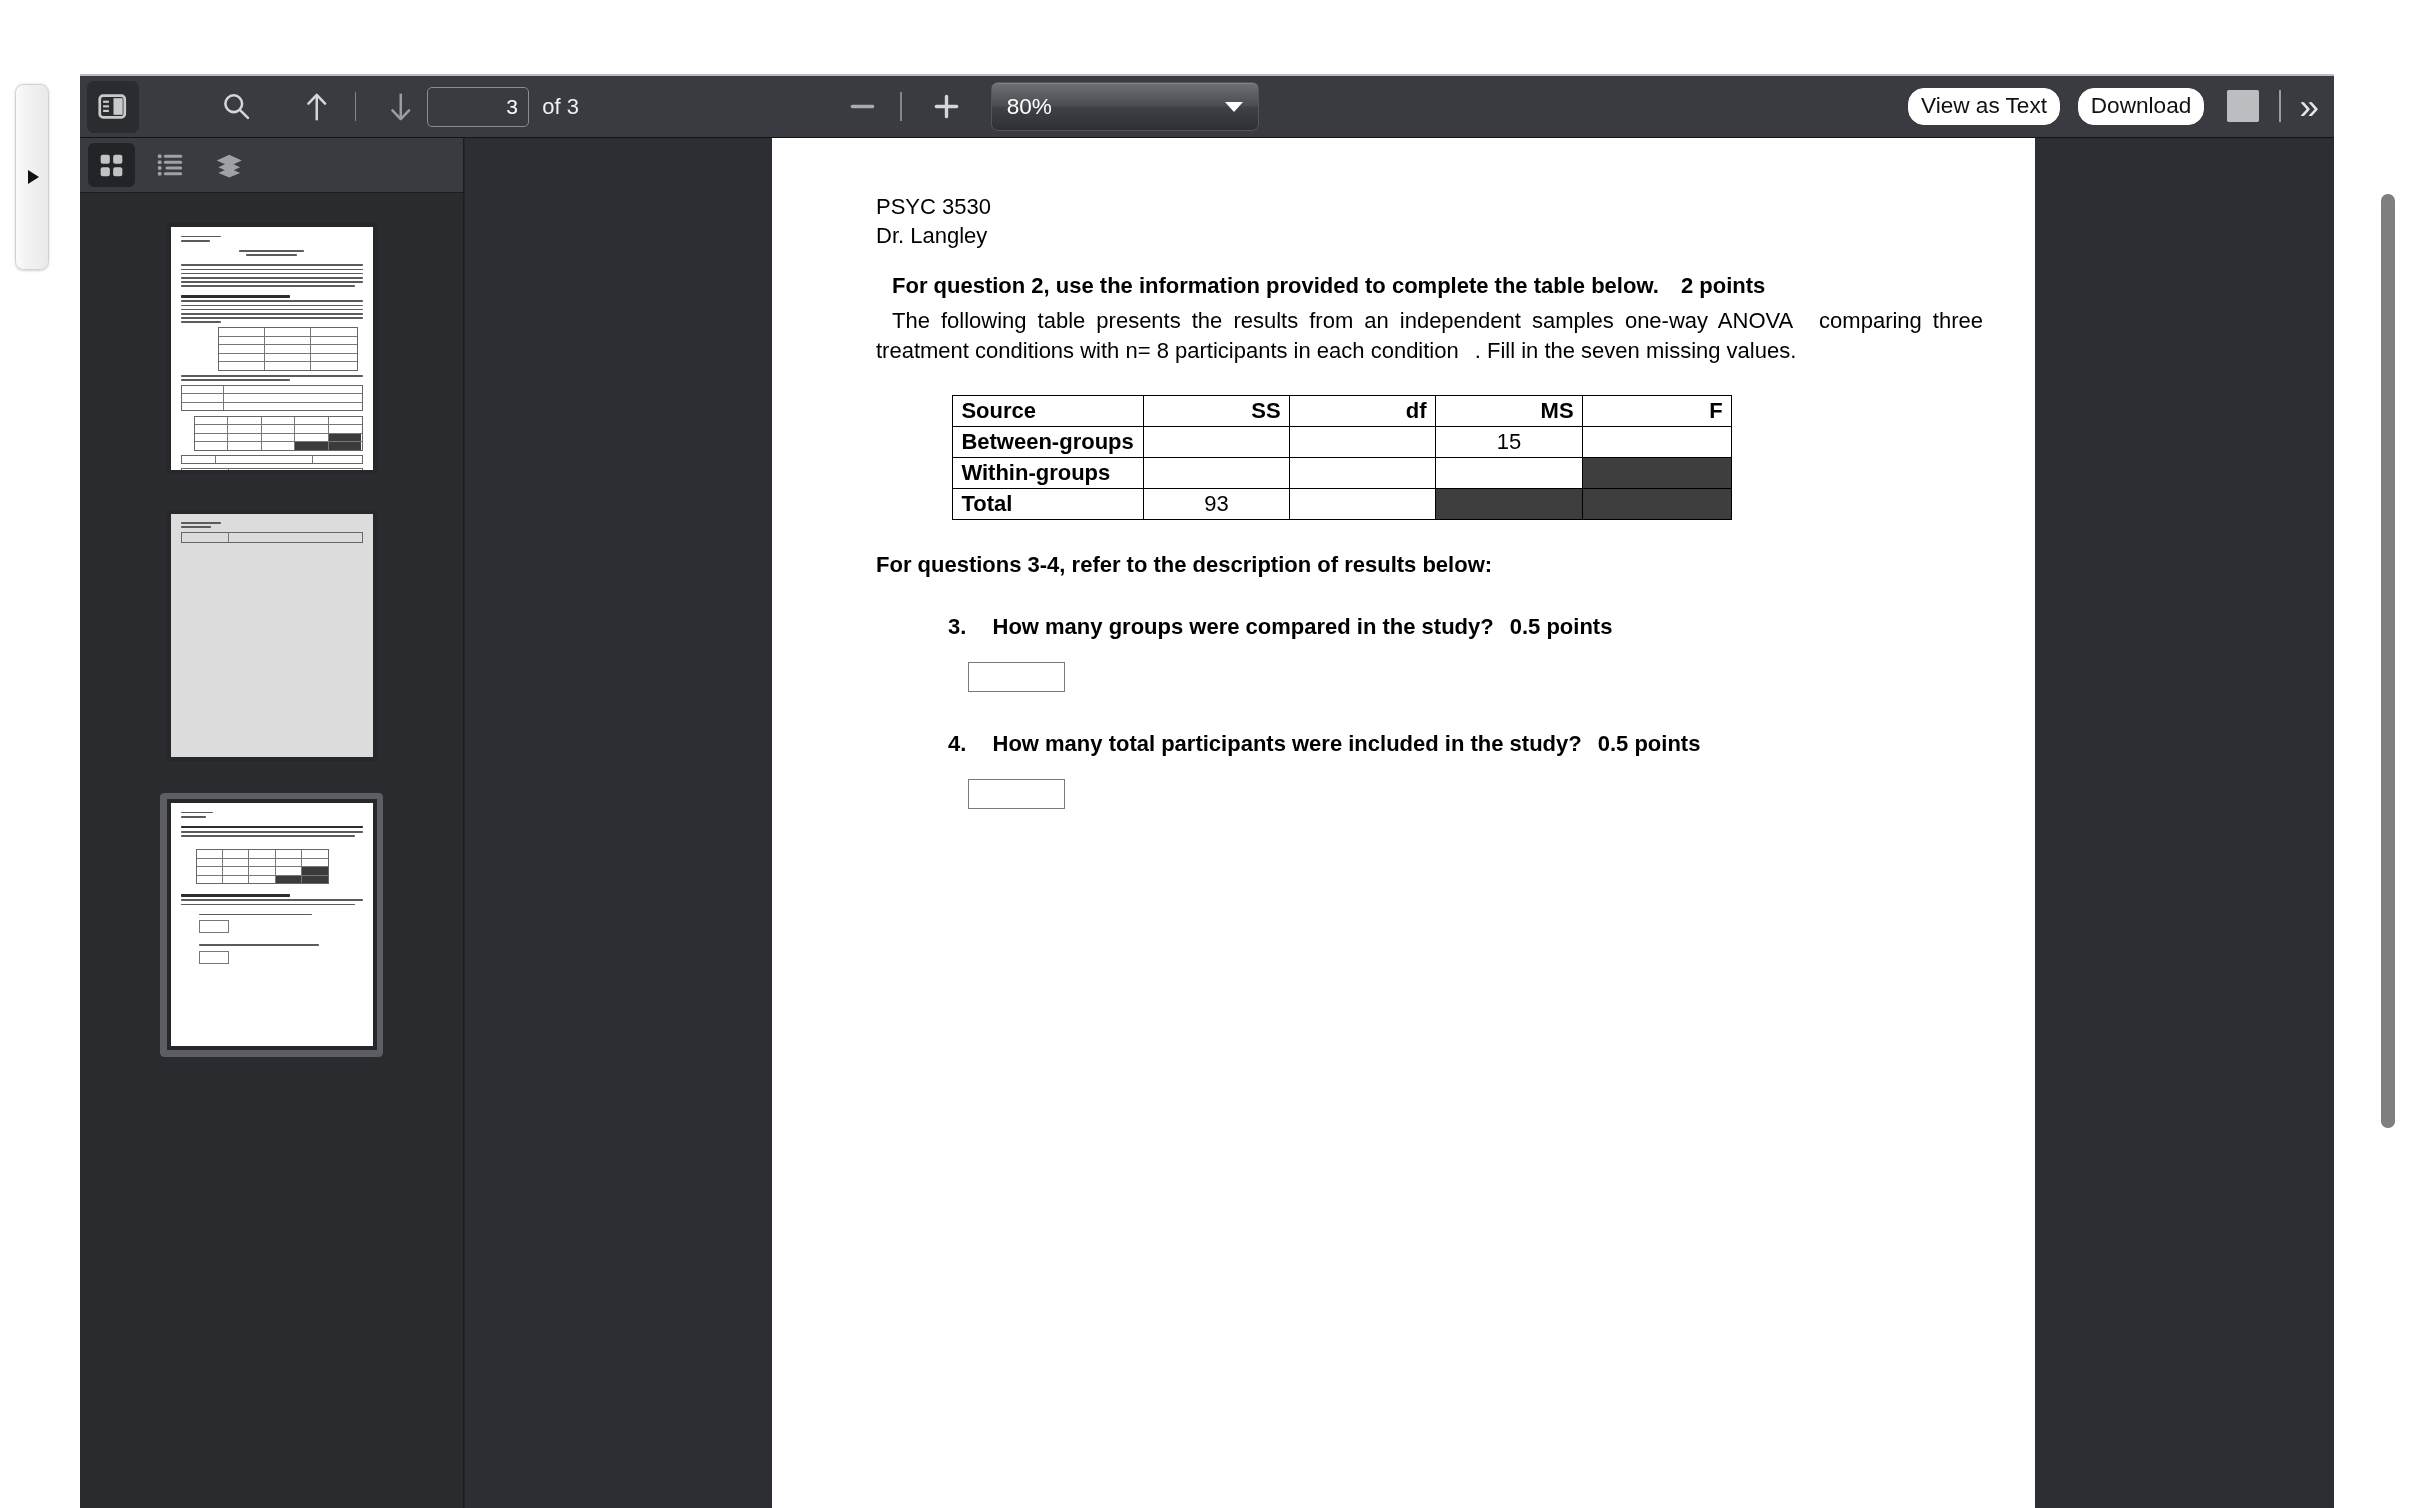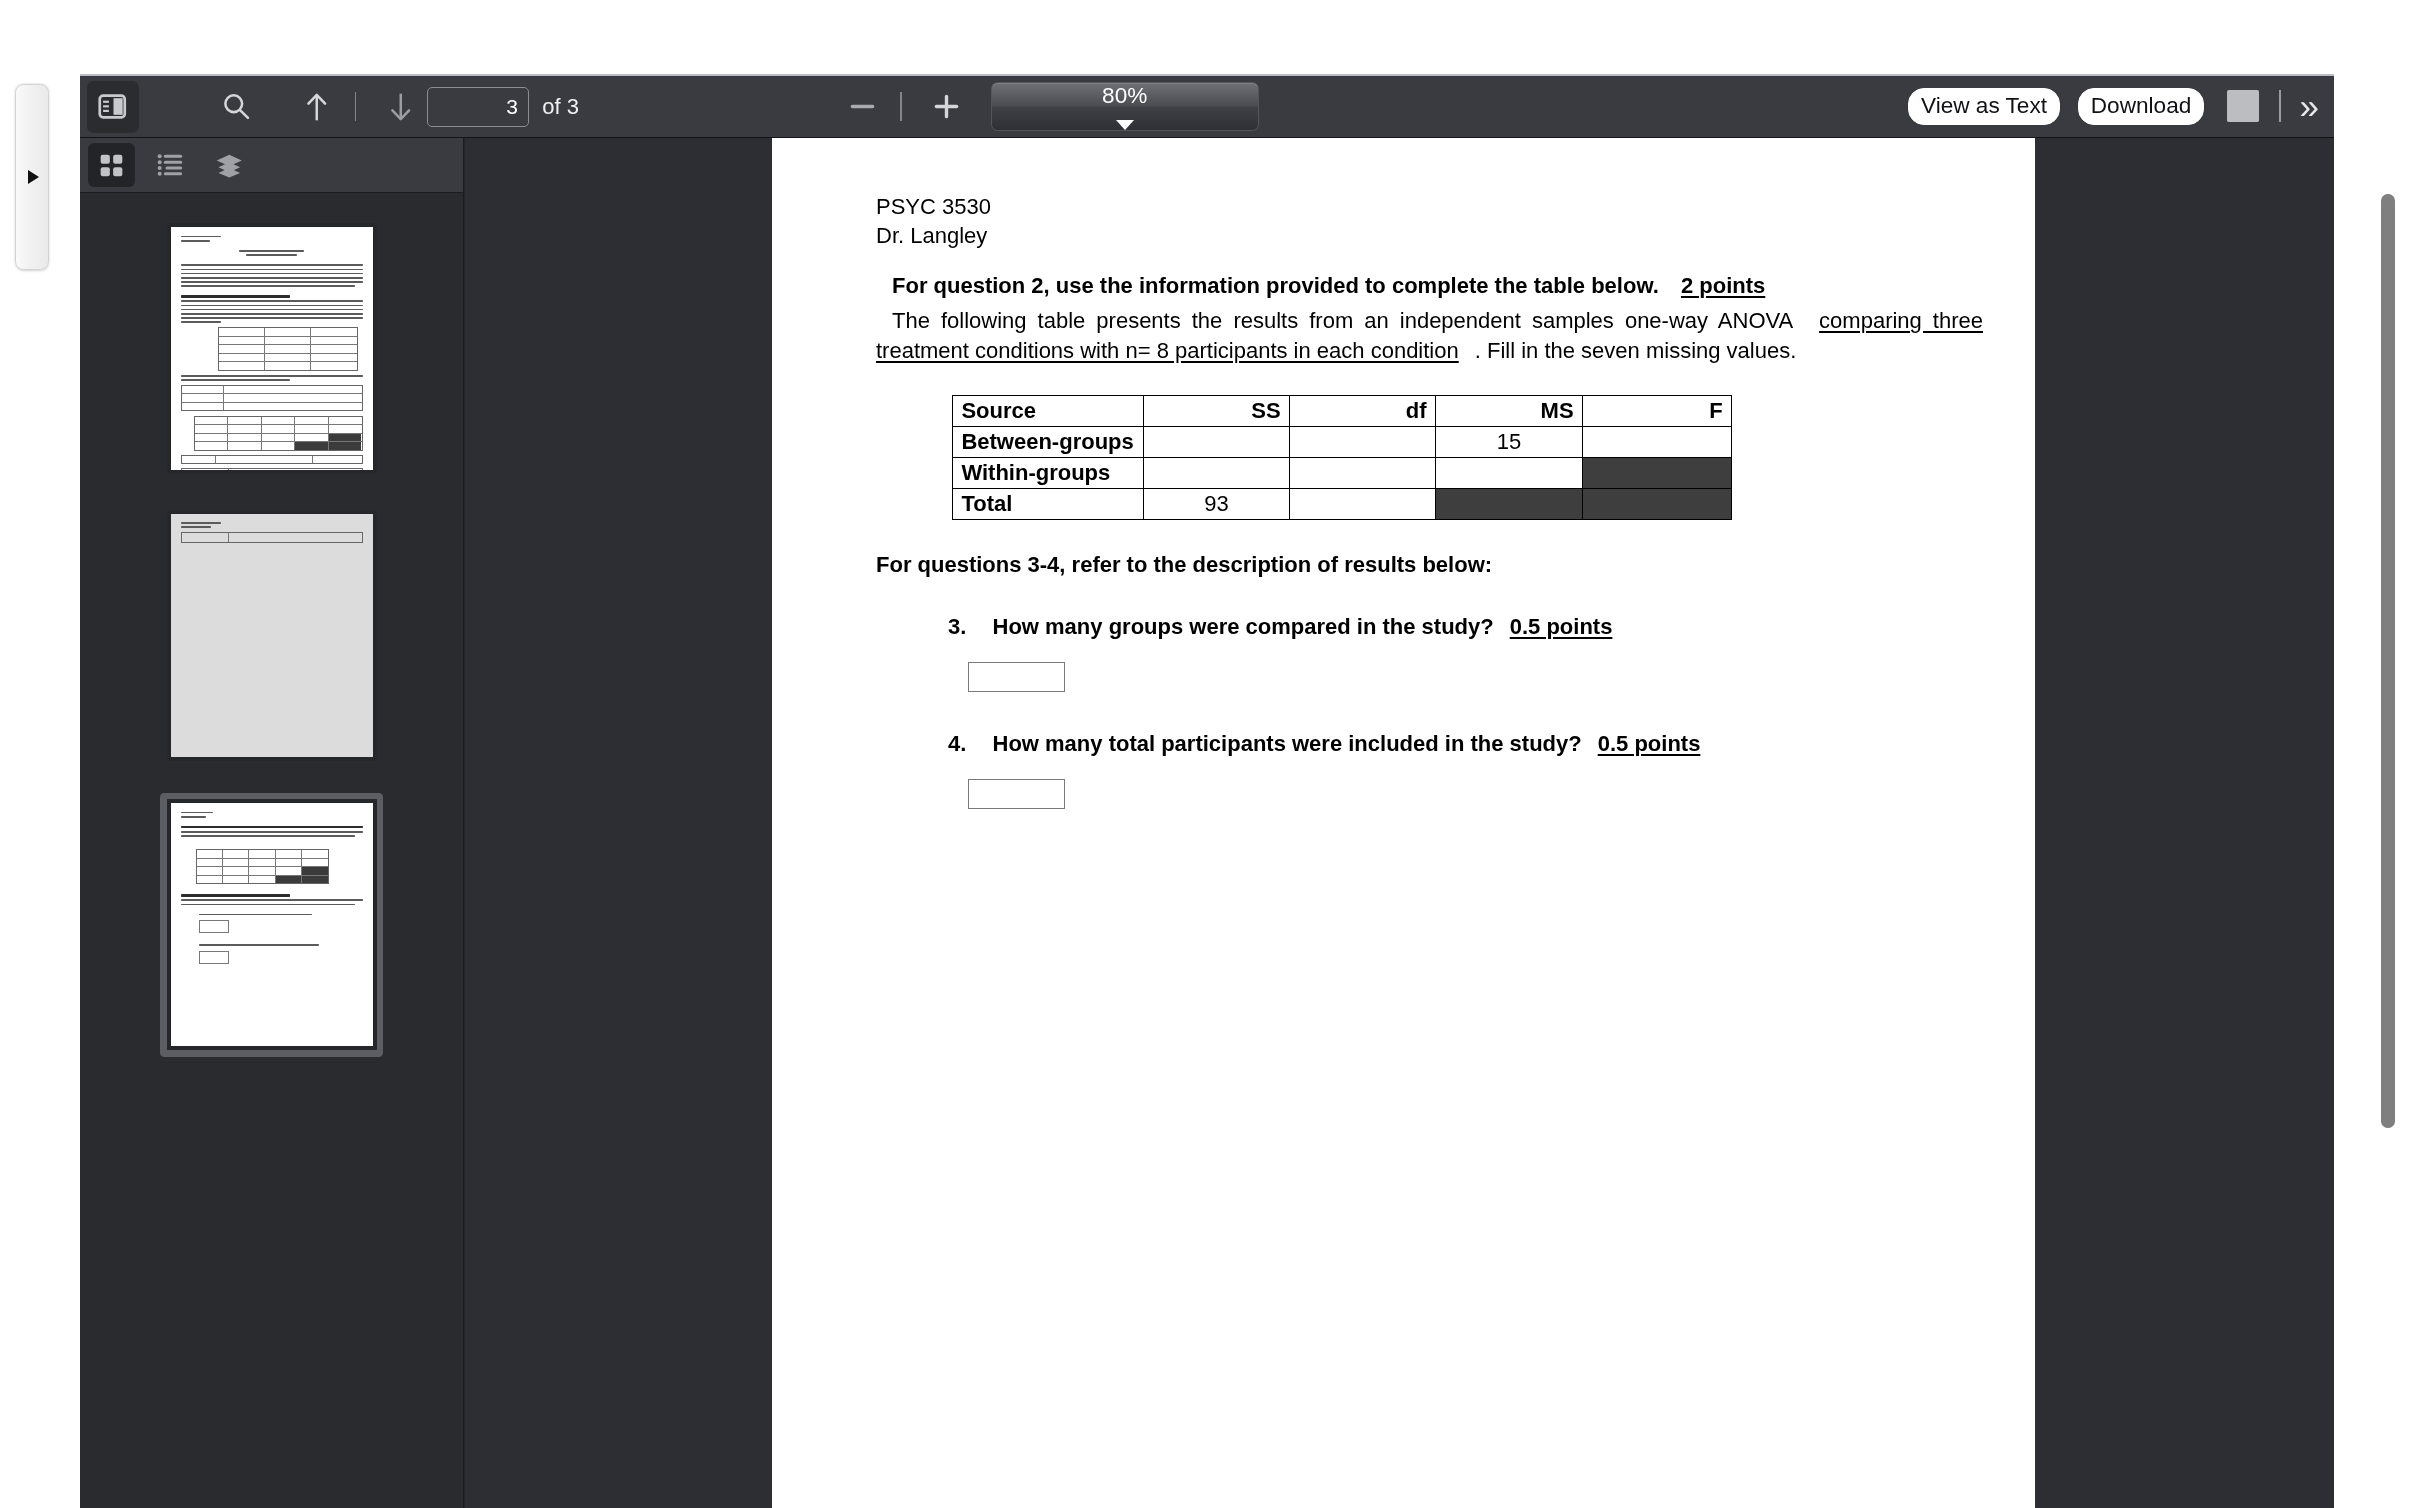--- a/index.html
+++ b/index.html
@@ -73,21 +73,20 @@
     color: #f0f0f2; font-size: 22px; margin-left: 13.4px; white-space: nowrap;
   }
   .zoom-select {
     width: 268px; height: 49px; margin-left: 18.4px;
     border-radius: 6.7px; border: 0.8px solid #55565c;
     background: linear-gradient(180deg,#6f7076 0%,#4c4d53 48%,#404147 52%,#2f3035 100%);
     display: flex; align-items: center; justify-content: space-between;
     padding: 0 15px; box-sizing: border-box;
     color: #ffffff; font-size: 22.6px;
     box-shadow: inset 0 0.8px 0 rgba(255,255,255,.18);
-    flex-direction: column;
   }
   .chev-d {
     width: 0; height: 0;
     border-left: 9.2px solid transparent;
     border-right: 9.2px solid transparent;
     border-top: 10px solid #ffffff;
   }
   .tb-right {
     margin-left: auto; display: flex; align-items: center; padding-right: 15px;
   }
@@ -170,21 +169,21 @@
     position: absolute; left: 307px; top: 0;
     width: 1263px; height: 1371px;
     background: #ffffff;
   }
 
   .doc { position: absolute; left: 72px; top: 55px; width: 1123px; }
   .doc, .doc * { color: #000000; margin-left: 16px; }
   .t-head { font-size: 22px; line-height: 1.3; }
   .t-para { font-size: 22px; line-height: 1.37; text-align: justify; }
   .t-bold { font-weight: bold; }
-  .u { text-decoration: underline; text-underline-offset: 2.5px; }
+  .u { text-underline-offset: 2.5px; }
   .mt-lg { margin-top: 21px; }
   .mt-sm { margin-top: 5px; }
 
   
   .anova {
     border-collapse: collapse;
     margin: 28.5px 0 0 92px;
     width: 779px;
     table-layout: fixed;
   }

